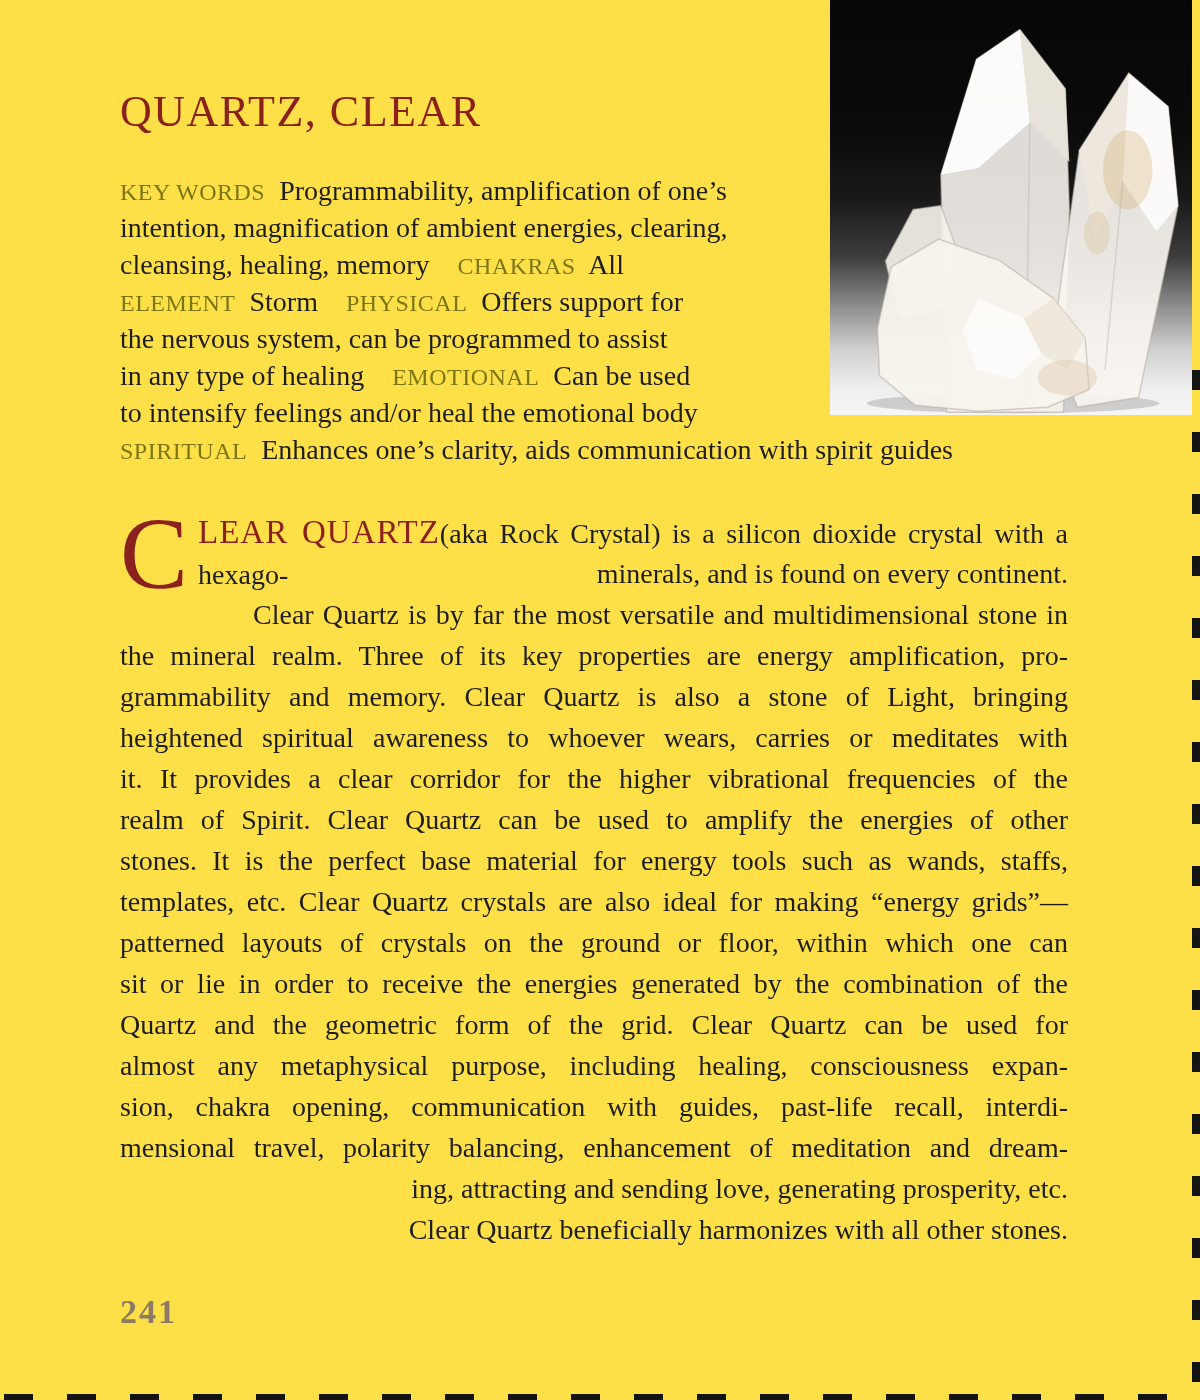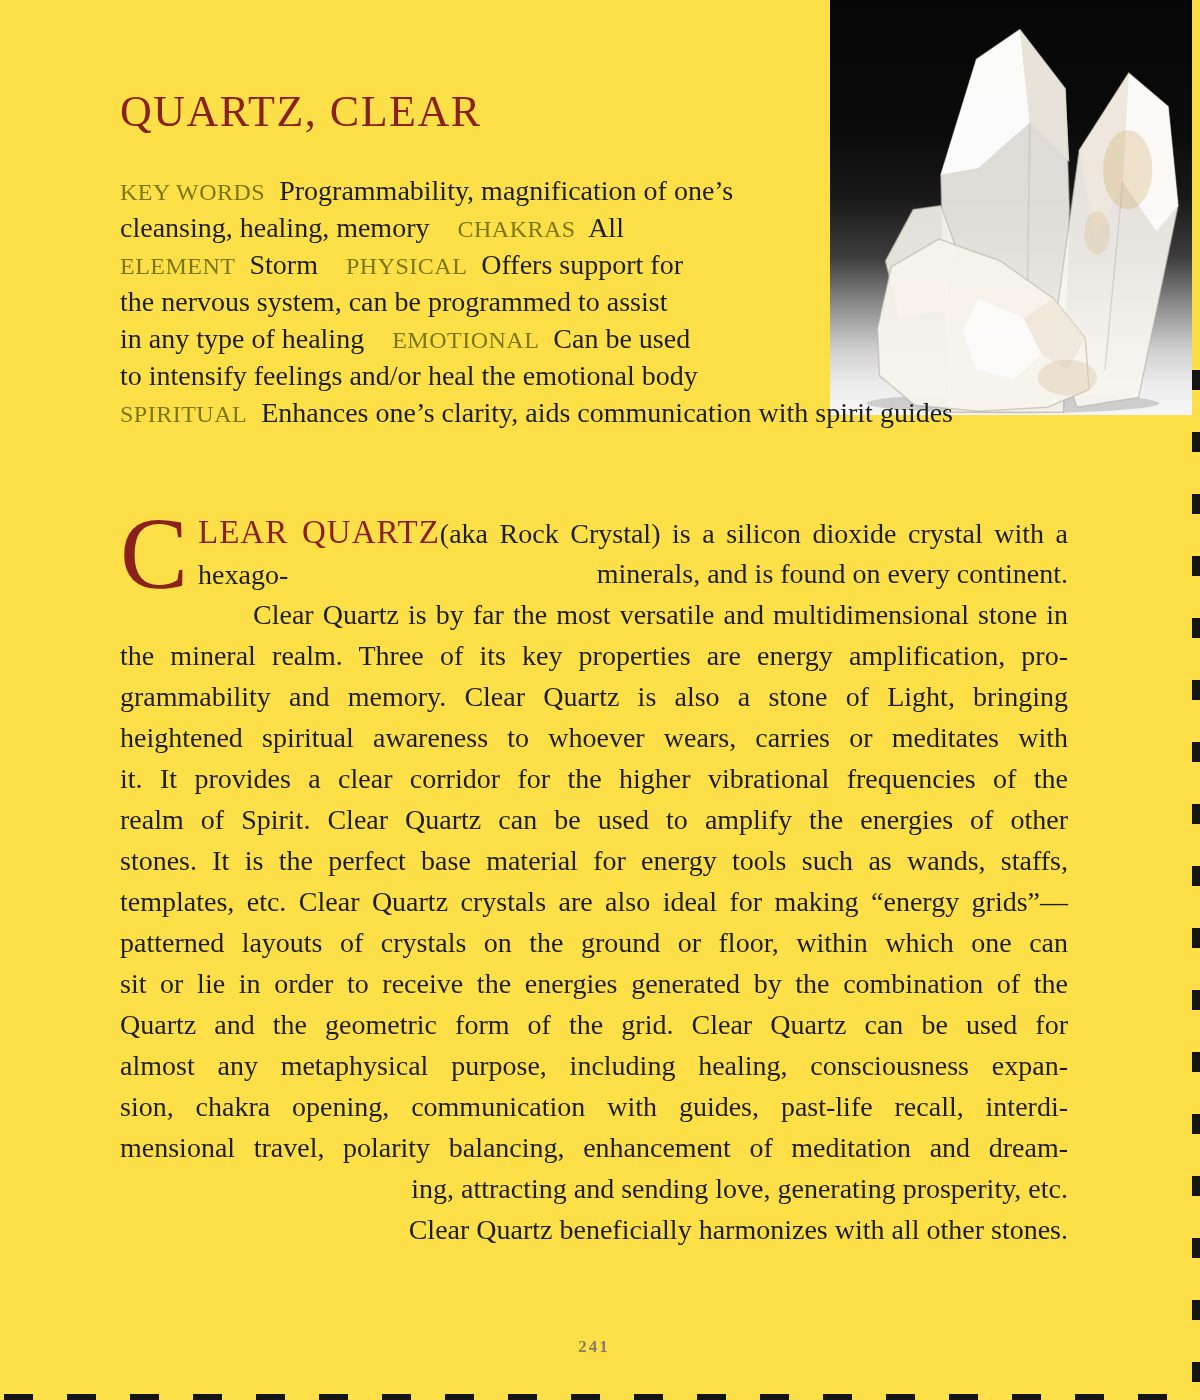--- a/index.html
+++ b/index.html
@@ -73,25 +73,23 @@
   }
   .lead{
     color:var(--red);
     font-size:33px;
     letter-spacing:1px;
     margin-right:0;
   }
   
   .pagenum{
     position:absolute;left:120px;top:1293px;width:948px;
-    text-align:center;
-    font-size:17px;font-weight:bold;
+    font-size:34px;font-weight:bold;
     letter-spacing:2px;
     color:var(--brown);
-    margin-top:44px;
   }
   
   .edge-right{
     position:absolute;right:0;top:370px;width:8px;height:1030px;
     background:repeating-linear-gradient(180deg,#141414 0 20px,transparent 20px 62px);
   }
   .edge-bottom{
     position:absolute;left:4px;bottom:0;width:1196px;height:6px;
     background:repeating-linear-gradient(90deg,#141414 0 29px,transparent 29px 63px);
   }
@@ -123,21 +121,22 @@
       <polygon points="56,262 84,210 112,206 128,250 118,312 70,320" fill="rgba(244,240,233,0.92)" stroke="rgba(178,170,156,0.50)" stroke-width="1.5"></polygon>
 
       <polygon points="48,330 62,268 110,240 172,262 226,300 258,340 262,392 220,410 150,414 86,408 50,378" fill="rgba(247,243,236,0.96)" stroke="rgba(182,173,158,0.55)" stroke-width="1.5"></polygon>
       <polygon points="150,300 196,320 214,356 186,382 148,372 134,332" fill="rgba(255,255,255,0.65)"></polygon>
       <polygon points="196,320 226,300 258,340 240,372 214,356" fill="rgba(236,228,214,0.75)"></polygon>
       <ellipse cx="240" cy="380" rx="30" ry="18" fill="rgba(222,205,175,0.45)"></ellipse>
     </svg>
   </div>
 
   <div class="attrs">
-      <div class="attr-line"><span class="attr-label">KEY WORDS</span><span class="attr-text">  Programmability, magnification of one’s</span></div>
+      <div class="attr-line"><span class="attr-label">KEY WORDS</span><span class="attr-text">  Programmability, amplification of one’s</span></div>
+      <div class="attr-line"><span class="attr-text">intention, magnification of ambient energies, clearing,</span></div>
       <div class="attr-line"><span class="attr-text">cleansing, healing, memory    </span><span class="attr-label">CHAKRAS</span><span class="attr-text">  All</span></div>
       <div class="attr-line"><span class="attr-label">ELEMENT</span><span class="attr-text">  Storm    </span><span class="attr-label">PHYSICAL</span><span class="attr-text">  Offers support for</span></div>
       <div class="attr-line"><span class="attr-text">the nervous system, can be programmed to assist</span></div>
       <div class="attr-line"><span class="attr-text">in any type of healing    </span><span class="attr-label">EMOTIONAL</span><span class="attr-text">  Can be used</span></div>
       <div class="attr-line"><span class="attr-text">to intensify feelings and/or heal the emotional body</span></div>
       <div class="attr-line"><span class="attr-label">SPIRITUAL</span><span class="attr-text">  Enhances one’s clarity, aids communication with spirit guides</span></div>
     </div>
 
   <div class="article">
       <div class="para">

